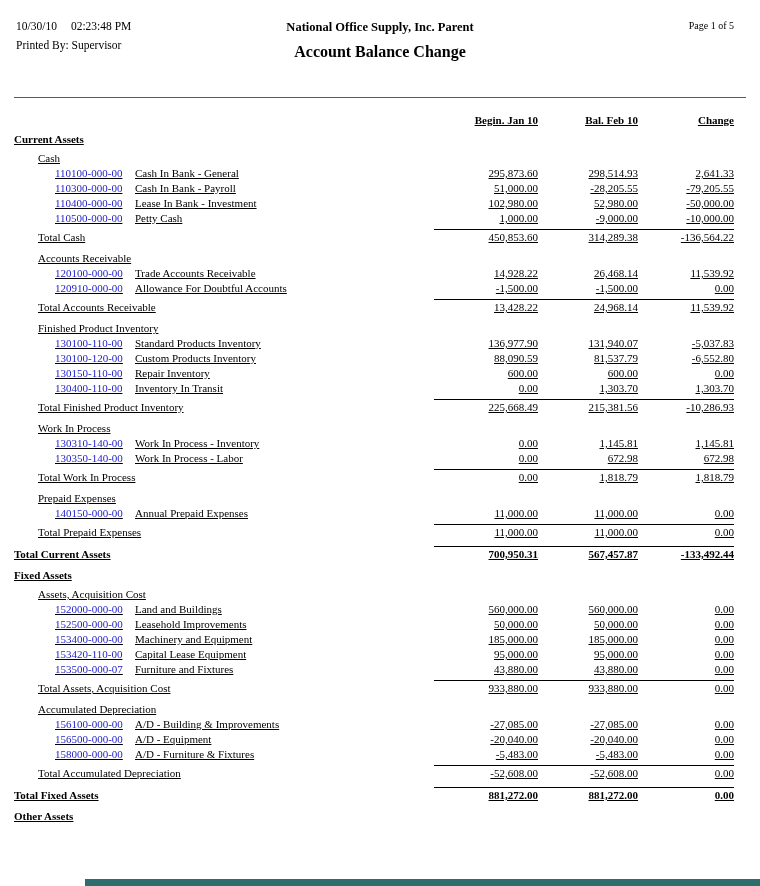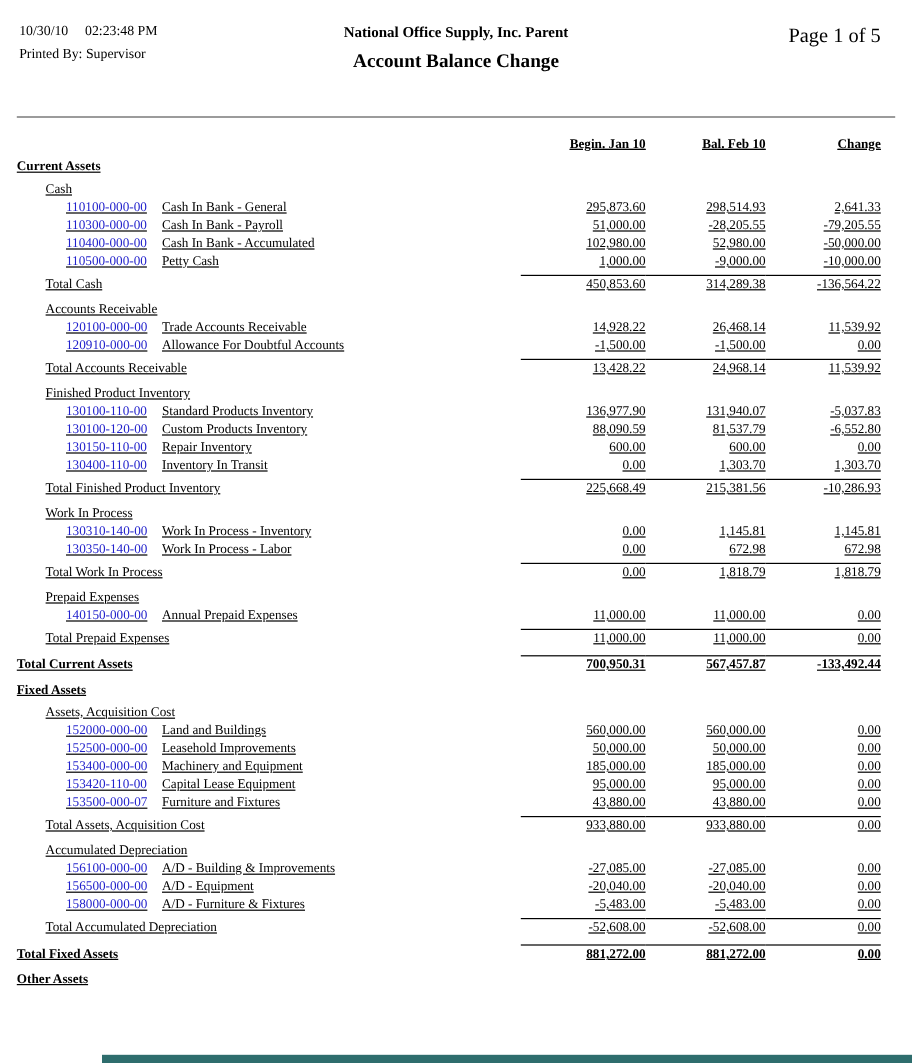--- a/index.html
+++ b/index.html
@@ -13,21 +13,21 @@
 
   
   .report-header { position:relative; height:97px; }
   .hdr-left  { position:absolute; left:16px; top:20px; font-size:11.5px; }
   .hdr-left .line2 { margin-top:7px; }
   .hdr-left .time { margin-left:14px; }
   .hdr-center { position:absolute; left:0; right:0; top:20px; text-align:center; }
   .company { font-size:12.5px; font-weight:bold; }
   .report-title { font-size:16px; font-weight:bold; margin-top:8px; }
   .report-period { font-size:11.5px; font-weight:bold; margin-top:8px; }
-  .hdr-right { position:absolute; right:26px; top:20px; font-size:17px; }
+  .hdr-right { position:absolute; right:26px; top:20px; font-size:10px; }
   .hdr-rule { border-top:1px solid #5a5a5a; margin:0 14px; }
 
   
   .report-body { padding:14px 26px 0 14px;text-decoration:underline; }
   .row {
     display:grid;
     grid-template-columns:121px 1fr 104px 100px 96px;
     height:15px; line-height:15px; font-size:11px;
     align-items:baseline;
   }
@@ -95,21 +95,21 @@
         </div>
         <div class="row">
           <a class="acct-num">110300-000-00</a>
           <div class="desc">Cash In Bank - Payroll</div>
           <div class="num ">51,000.00</div>
           <div class="num ">-28,205.55</div>
           <div class="num ">-79,205.55</div>
         </div>
         <div class="row">
           <a class="acct-num">110400-000-00</a>
-          <div class="desc">Cash In Bank - Accumulated</div>
+          <div class="desc">Lease In Bank - Investment</div>
           <div class="num ">102,980.00</div>
           <div class="num ">52,980.00</div>
           <div class="num ">-50,000.00</div>
         </div>
         <div class="row">
           <a class="acct-num">110500-000-00</a>
           <div class="desc">Petty Cash</div>
           <div class="num ">1,000.00</div>
           <div class="num ">-9,000.00</div>
           <div class="num ">-10,000.00</div>

